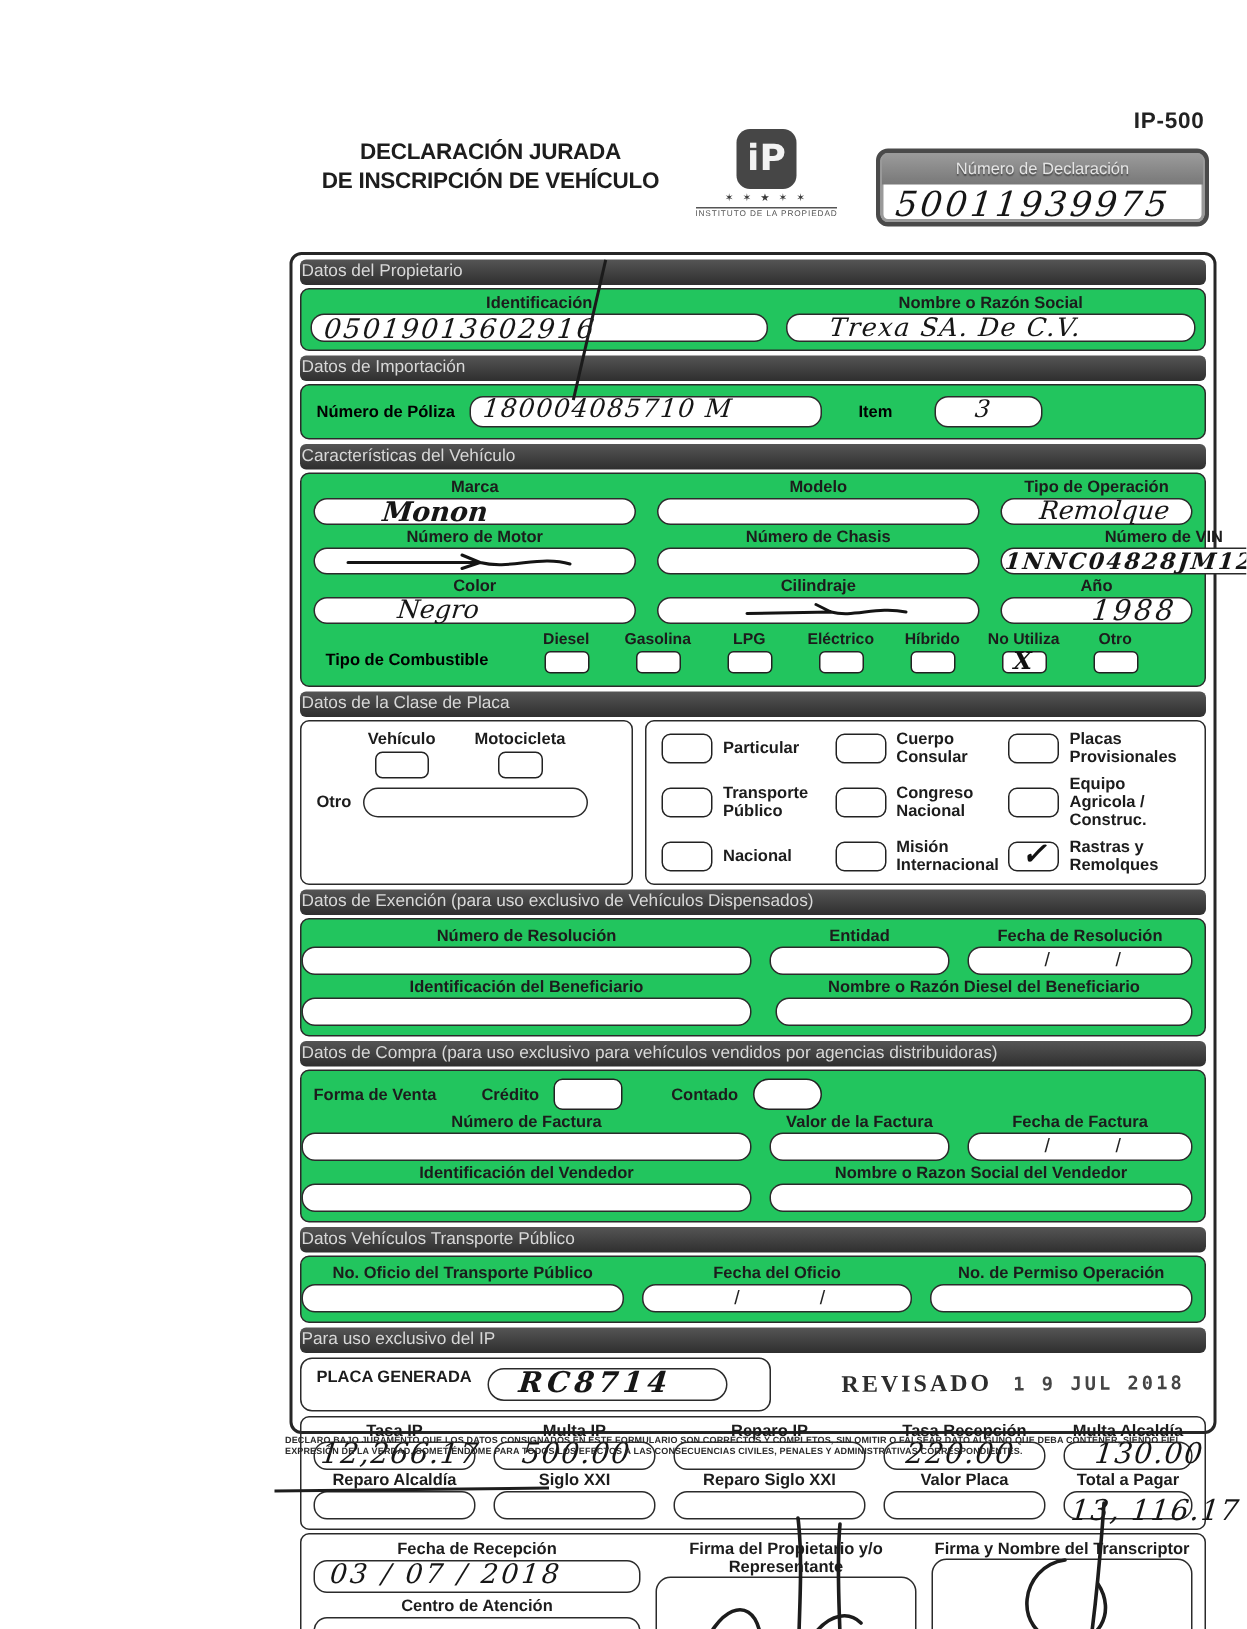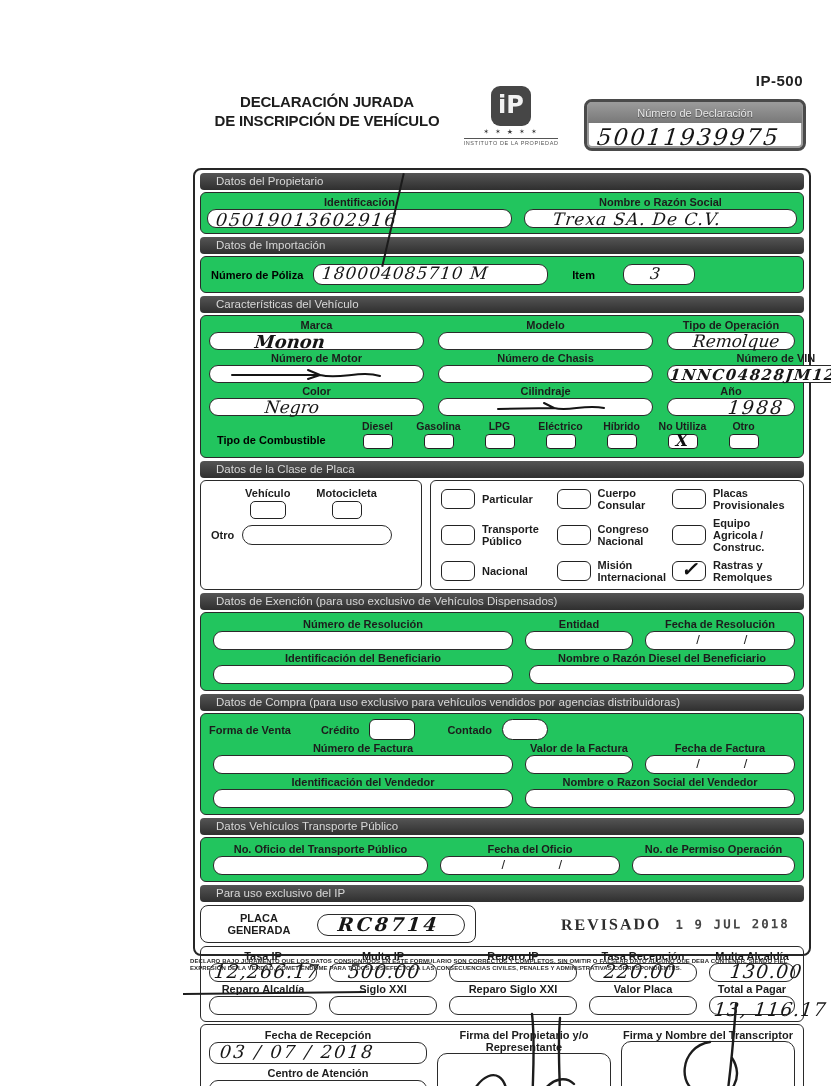--- a/index.html
+++ b/index.html
@@ -17,21 +17,21 @@
   .logo-name { font-size:5.5px; color:#555; letter-spacing:0.6px; }
   .decl-box { position:absolute; left:584px; top:99px; width:222px; height:52px; border:3px solid #4a4a4a; border-radius:8px; background:#fff; box-shadow:0 0 0 2px #9a9a9a inset; overflow:hidden; }
   .decl-head { height:20px; background:linear-gradient(#9a9a9a,#787878); color:#e6e6e6; font-size:11px; text-align:center; line-height:20px; text-shadow:0 1px 1px #444; border-radius:4px 4px 0 0; margin:1px; }
   .decl-val { text-align:left; padding-left:10px; }
 
   
   .hw { font-family:"DejaVu Serif", serif; font-style:italic; color:#161616; display:inline-block; transform:skewX(-6deg); white-space:nowrap; }
 
   
   .form { position:absolute; left:193px; top:168px; width:618px; height:788px; border:2px solid #262626; border-radius:8px; padding:2px 3px; display:flex; flex-direction:column; }
-  .sec-head { height:17px; margin:1px 2px; background:linear-gradient(#555,#2f2f2f); color:#d8d8d8; font-size:11.5px; line-height:16px; padding-left:16px; border-radius:4px; flex:none; }
+  .sec-head { height:17px; margin:1px 2px; background:linear-gradient(#555,#2f2f2f); color:#d8d8d8; font-size:11.5px; line-height:16px; padding-left:1px; border-radius:4px; flex:none; }
   .sec-body { border:1.6px solid #2a2a2a; border-radius:6px; margin:1px 2px 2px 2px; background:#22c55e; flex:none; }
 
   .lbl { font-size:11px; font-weight:700; color:#1c1c1c; line-height:12px; text-align:center; display:block; }
   .box { border:1.5px solid #2b2b2b; border-radius:9px; height:19px; background:#fff; position:relative; }
   .cb { width:30px; height:15px; border:1.6px solid #222; border-radius:4px; position:relative; background:#fff; }
   .mark { position:absolute; top:-4px; left:7px; font-family:"DejaVu Serif", serif; font-style:italic; font-weight:700; font-size:16px; color:#111; }
   .slash { position:absolute; top:0; font-size:13px; color:#222; font-weight:400; }
 
   
   .owner-row { display:flex; gap:12px; padding:3px 6px 5px 6px; }
@@ -74,35 +74,35 @@
   .pl-otro .lbl { font-size:11px; }
   .pl-otro .box { width:150px; height:20px; border-radius:10px; }
   .opt { display:flex; align-items:center; gap:7px; }
   .opt .cb { width:34px; height:20px; border-radius:6px; flex:none; }
   .opt .lbl { text-align:left; font-size:11px; }
   .opt .mark { font-size:20px; top:-5px; left:8px; }
 
   
   .fld { display:flex; flex-direction:column; }
   .fld .lbl { margin-bottom:1px; }
-  .g-pad { padding:3px 8px 6px 12px; }
+  .g-pad { padding:3px 8px 6px 0; }
   .g-row { display:grid; column-gap:12px; margin-top:2px; }
   .r-exe1 { grid-template-columns:300px 1fr 150px; }
   .r-exe2 { grid-template-columns:300px 1fr;gap:16px; }
   .r-cmp1 { grid-template-columns:300px 1fr 150px; }
   .r-cmp2 { grid-template-columns:300px 1fr; }
   .r-tra  { grid-template-columns:215px 180px 1fr; }
   .forma-row { display:flex; align-items:center; gap:10px; padding:5px 8px 0 8px; }
   .forma-row .lbl { text-align:left; }
   .cb-wide { width:46px; height:21px; border:1.6px solid #222; border-radius:6px; background:#fff; }
   .date .slash:nth-child(1) { left:34%; } .date .slash:nth-child(2) { left:66%; }
 
   
   .placa-row { display:flex; align-items:center; justify-content:space-between; margin:2px 2px; }
-  .placa-wrap { border:1.6px solid #2a2a2a; border-radius:8px; display:flex; align-items:flex-end; gap:10px; padding:6px 10px; width:276px; }
+  .placa-wrap { border:1.6px solid #2a2a2a; border-radius:8px; display:flex; align-items:flex-start; gap:10px; padding:6px 10px; width:314px; }
   .placa-wrap .lbl { font-size:11px; }
   .placa-box { width:160px; height:22px; border-radius:11px; }
   .placa-box .hw { font-size:19px; font-weight:700; letter-spacing:3px; margin:-2px 0 0 20px; }
   .stamp { display:flex; align-items:baseline; gap:14px; margin-right:14px; transform:rotate(-0.5deg); }
   .stamp-word { font-family:"Liberation Serif", serif; font-weight:700; font-size:16px; letter-spacing:2px; color:#2d2d2d; }
   .stamp-date { font-family:"DejaVu Sans Mono", monospace; font-weight:700; font-size:12.5px; letter-spacing:2px; color:#454545; }
   .fees { border:1.6px solid #2a2a2a; border-radius:6px; margin:1px 2px; padding:2px 8px 6px 8px; }
   .fee-row { display:grid; grid-template-columns:108px 108px 128px 108px 1fr; column-gap:12px; margin-top:1px; }
   .fee-val { position:absolute; top:-3px; left:4px; font-size:17px; letter-spacing:1px; }
   .fee-big { font-size:19px; top:-4px; }

